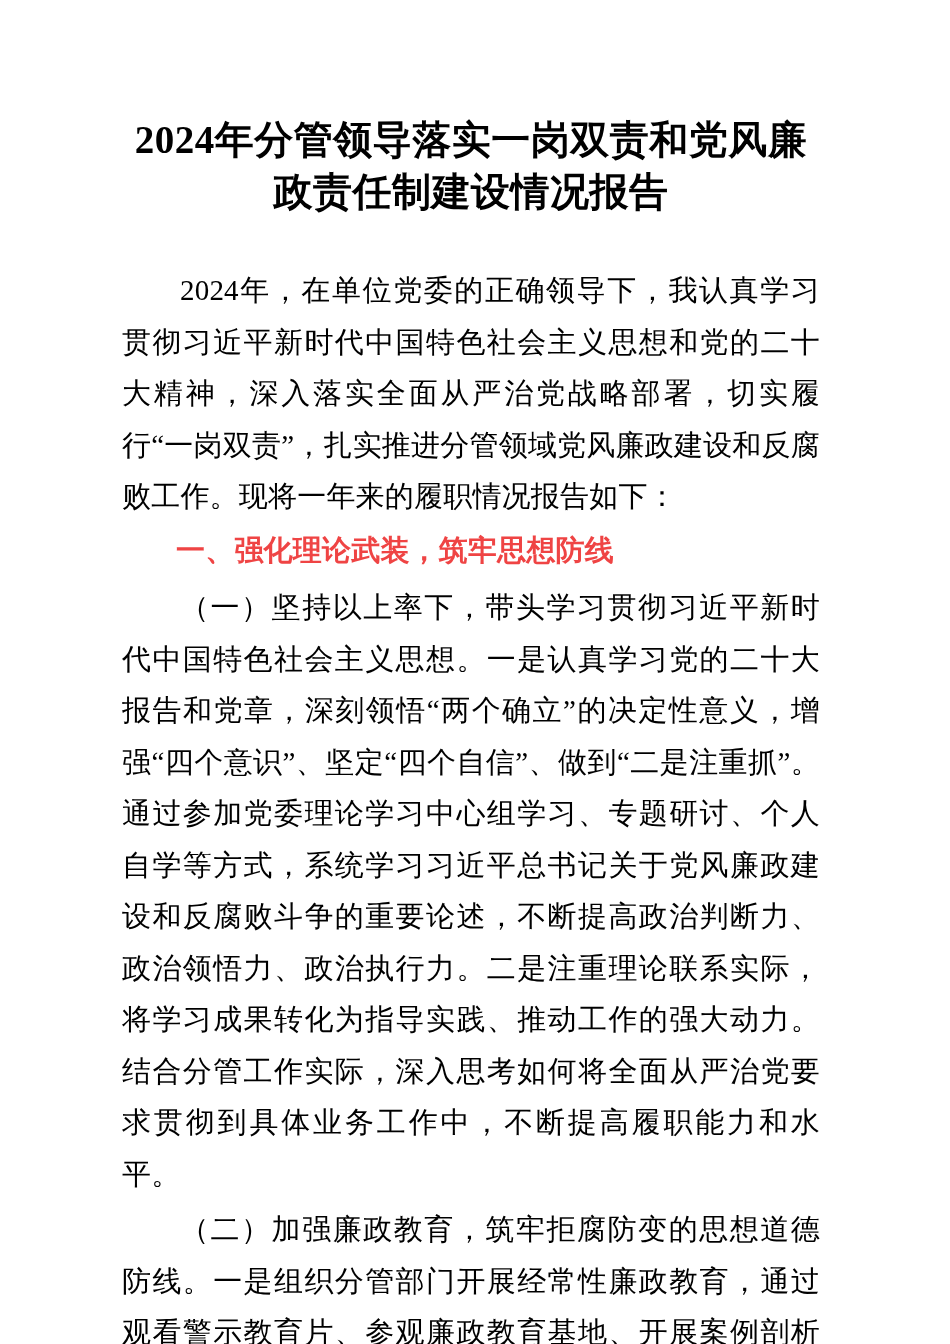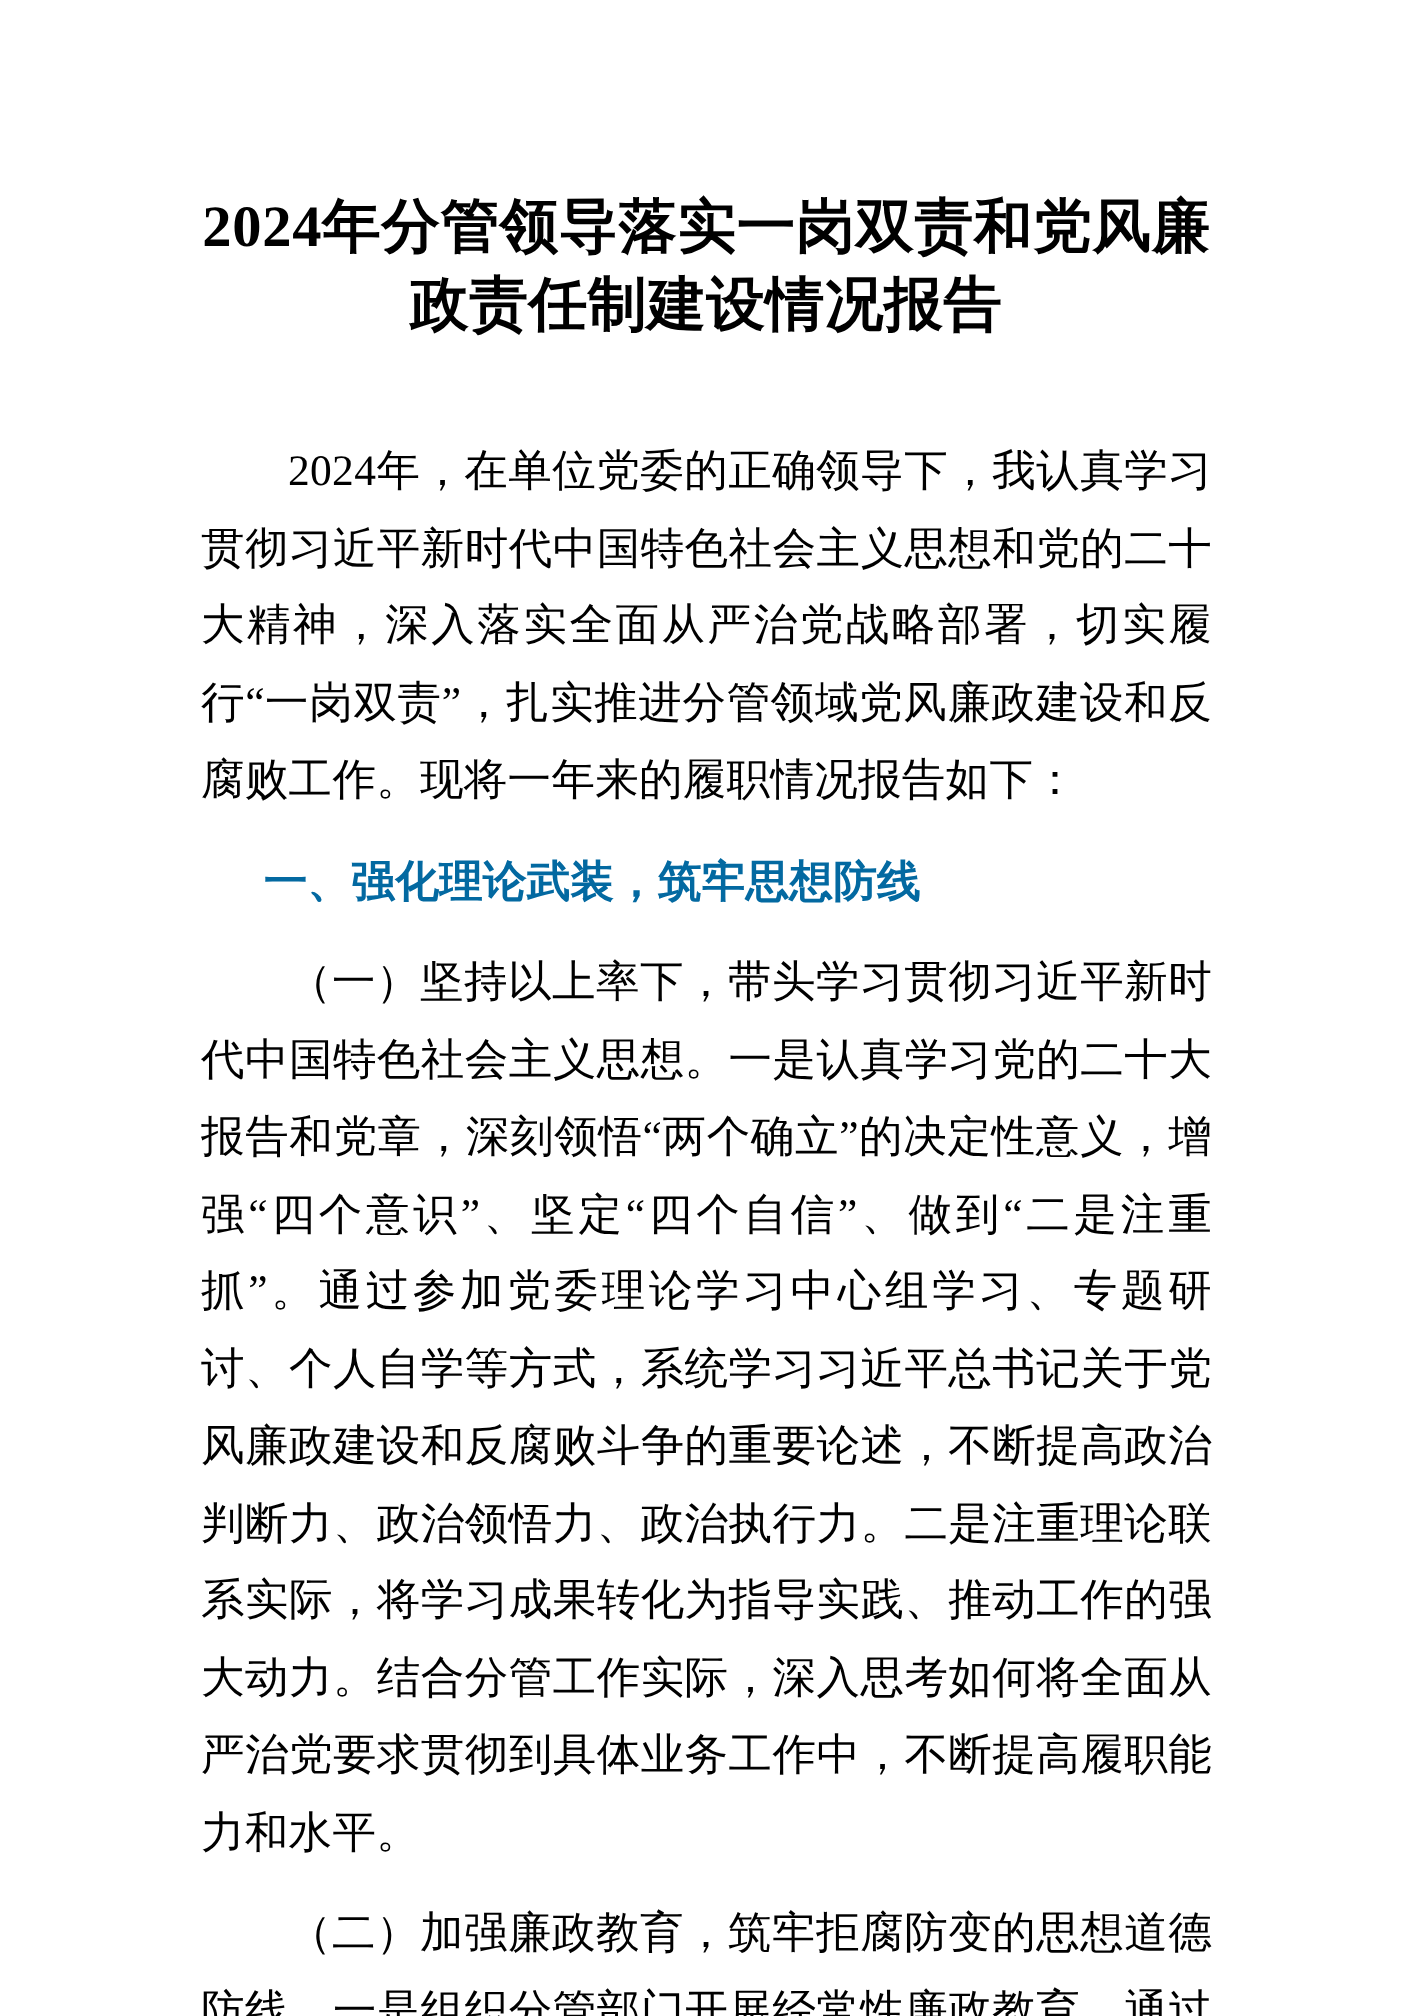--- a/index.html
+++ b/index.html
@@ -23,51 +23,51 @@
   }
 
   
   .doc-title {
     font-family: "Liberation Serif", "DejaVu Serif", serif;
     font-weight: 700;
     font-size: 39px;
     line-height: 52px;
     color: #000000;
     text-align: center;
-    margin: 16px;
+    margin: 4px;
     padding-top: 110px;
     letter-spacing: 0.5px;
     word-break: break-all;
   }
 
   
   .body-p {
     font-family: "Liberation Serif", "DejaVu Serif", serif;
     font-size: 29px;
     line-height: 51.5px;
     color: #000000;
-    margin: 16px;
+    margin: 4px;
     text-align: justify;
     text-align-last: left;
     text-justify: inter-ideograph;
     text-indent: 2em;
     word-break: break-all;
     letter-spacing: 0.2px;
   }
   .body-p.first {
     padding-top: 43px;
   }
 
   
   .section-heading {
-    font-family: Liberation Serif, serif;
+    font-family: Liberation Mono, monospace;
     font-weight: 700;
     font-size: 29px;
     line-height: 51.5px;
-    color: #0369a1;
+    color: #ef4444;
     margin: 0;
     text-indent: 2em;
     text-align: left;
     word-break: break-all;
     letter-spacing: 0.2px;
   }
 </style>
 </head>
 <body>
 

